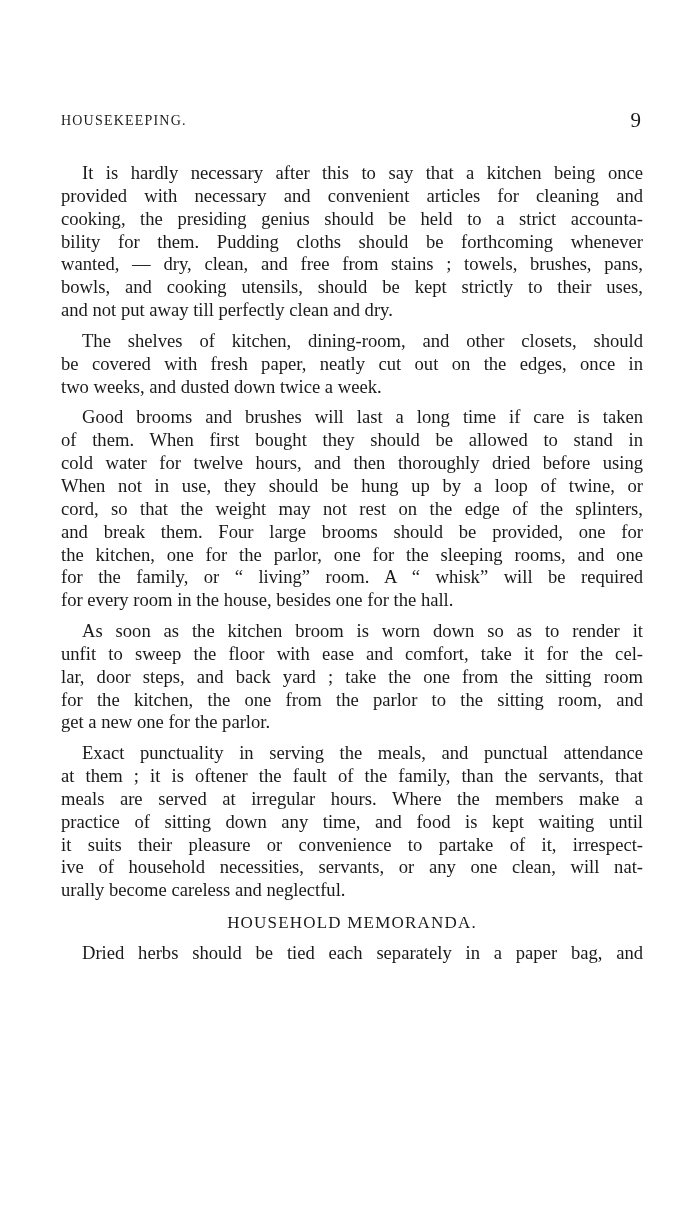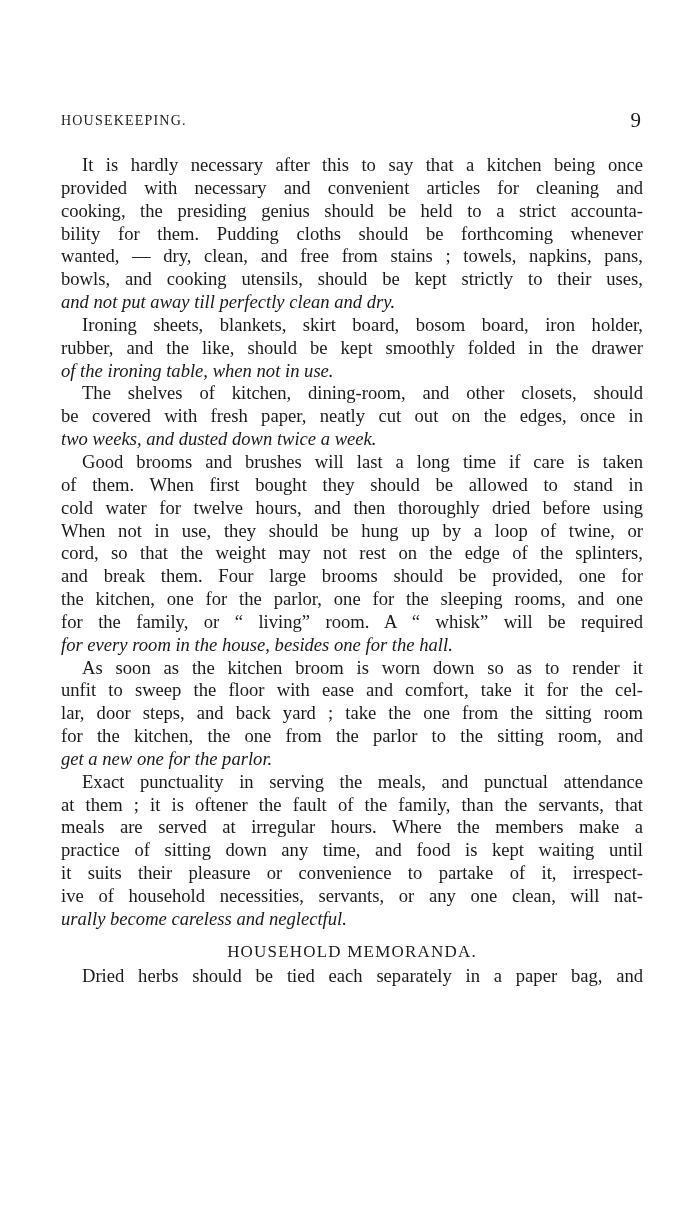--- a/index.html
+++ b/index.html
@@ -54,24 +54,24 @@
     }
     .line {
       display: block;
       text-align: justify;
       text-align-last: justify;
       white-space: nowrap;
       height: 22.85px;
     }
     .line.last {
       text-align-last: left;
-      font-style: italic;
     }
     .line.first {
       padding-left: 21px;
+      margin-top: 8px;
     }
     .section-heading {
       text-align: center;
       font-size: 17px;
       letter-spacing: 1.2px;
       margin-top: 10px;
       margin-bottom: 2px;
       height: 22px;
       line-height: 22px;
     }
@@ -94,28 +94,23 @@
   </div>
 
   <div class="body-text" id="body-text">
 
     <div id="paragraphs">
         <div class="para-block">
           <span class="line first">It is hardly necessary after this to say that a kitchen being once</span>
           <span class="line">provided with necessary and convenient articles for cleaning and</span>
           <span class="line">cooking, the presiding genius should be held to a strict accounta-</span>
           <span class="line">bility for them. Pudding cloths should be forthcoming whenever</span>
-          <span class="line">wanted, — dry, clean, and free from stains ; towels, napkins, pans,</span>
+          <span class="line">wanted, — dry, clean, and free from stains ; towels, brushes, pans,</span>
           <span class="line">bowls, and cooking utensils, should be kept strictly to their uses,</span>
           <span class="line last">and not put away till perfectly clean and dry.</span>
-        </div>
-        <div class="para-block">
-          <span class="line first">Ironing sheets, blankets, skirt board, bosom board, iron holder,</span>
-          <span class="line">rubber, and the like, should be kept smoothly folded in the drawer</span>
-          <span class="line last">of the ironing table, when not in use.</span>
         </div>
         <div class="para-block">
           <span class="line first">The shelves of kitchen, dining-room, and other closets, should</span>
           <span class="line">be covered with fresh paper, neatly cut out on the edges, once in</span>
           <span class="line last">two weeks, and dusted down twice a week.</span>
         </div>
         <div class="para-block">
           <span class="line first">Good brooms and brushes will last a long time if care is taken</span>
           <span class="line">of them. When first bought they should be allowed to stand in</span>
           <span class="line">cold water for twelve hours, and then thoroughly dried before using</span>

